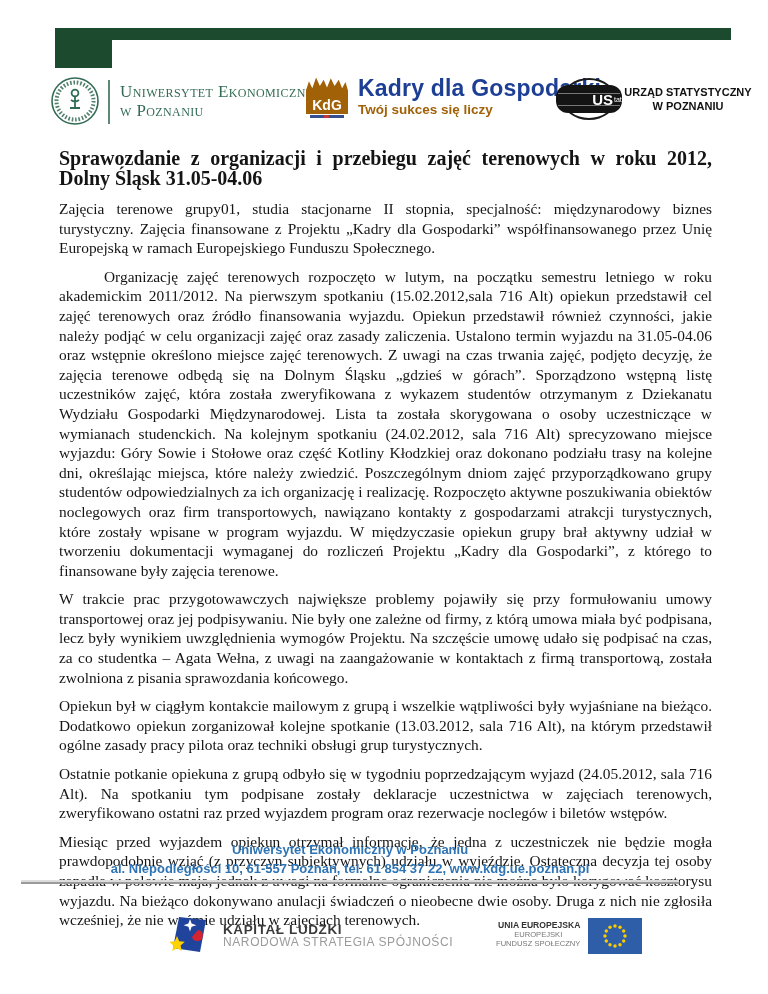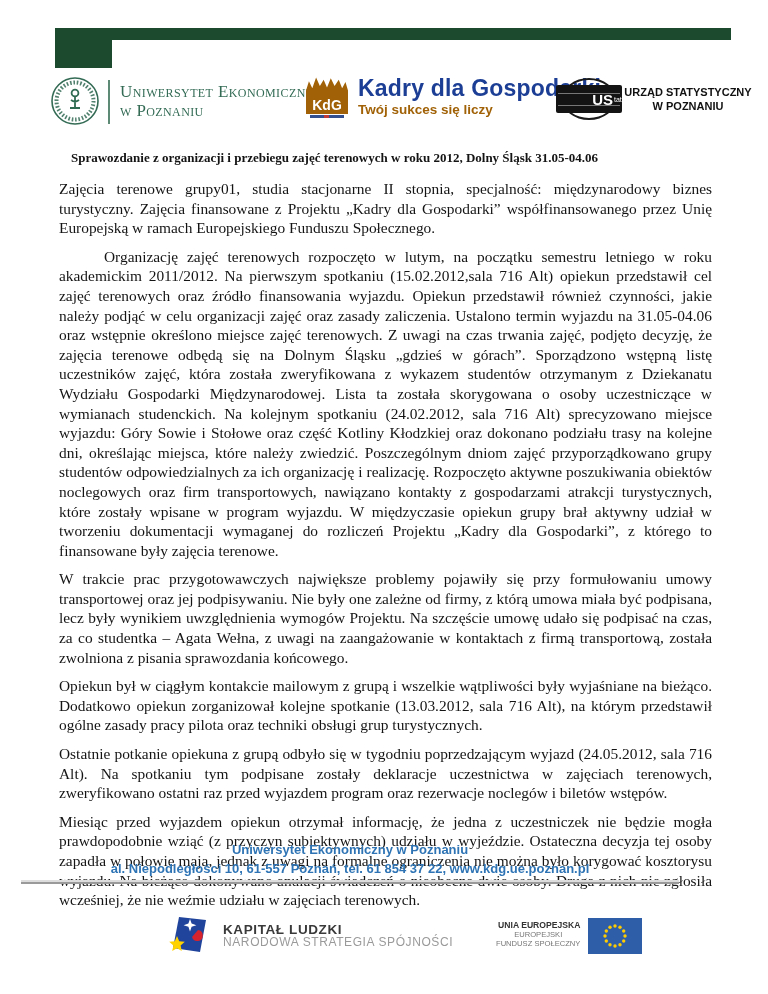--- a/index.html
+++ b/index.html
@@ -23,33 +23,33 @@
              display:flex;align-items:flex-end;justify-content:center;}
   .kdg-shape span{color:#ffffff;font-family:"Liberation Sans",sans-serif;font-weight:bold;
                   font-size:14px;line-height:17px;}
   .kdg-smallprint{margin:1px auto 0;width:34px;height:3px;
                   background:linear-gradient(90deg,#35508f 0 40%,#c03a3a 40% 55%,#35508f 55% 100%);}
   .kdg-text{position:absolute;left:310px;top:1px;font-family:"Liberation Sans",sans-serif;}
   .kdg-title{color:#1c3e94;font-weight:bold;font-size:23px;line-height:26px;letter-spacing:.2px;}
   .kdg-tagline{color:#a16207;font-weight:bold;font-size:13.5px;line-height:17px;}
   .ustat-icon{position:absolute;left:514px;top:4px;width:54px;height:42px;border:2px solid #1a1a1a;
               border-radius:50%;box-sizing:border-box;display:flex;align-items:center;justify-content:center;}
-  .ustat-box{position:relative;width:34px;height:28px;background:#141414;border-radius:2px;
+  .ustat-box{position:relative;width:34px;height:28px;background:#141414;border-radius:12px;
              display:flex;align-items:center;justify-content:center;padding-left:36px;}
   .ustat-box::before,.ustat-box::after{content:"";position:absolute;left:2px;right:2px;height:1px;background:#777;}
   .ustat-box::before{top:8px}.ustat-box::after{bottom:7px}
   .ustat-us{color:#fff;font-family:"Liberation Sans",sans-serif;font-weight:bold;font-size:15px;z-index:1;}
   .ustat-tat{color:#fff;font-family:"Liberation Sans",sans-serif;font-size:7px;z-index:1;margin-left:1px;}
   .ustat-name{position:absolute;left:576px;top:12px;width:128px;text-align:center;
               font-family:"Liberation Sans",sans-serif;font-weight:bold;font-size:11px;
               line-height:13.5px;color:#111;}
 
   
   .doc{position:absolute;left:59px;top:148px;width:653px;text-align:justify;}
-  .doc h1{font-size:13px;line-height:20px;margin:0 12px 11px;font-weight:bold;text-align:justify;}
+  .doc h1{font-size:20px;line-height:20px;margin:0 0 11px;font-weight:bold;text-align:justify;}
   .doc p{font-size:15.4px;line-height:19.6px;margin:0 0 9px;}
   .doc p.indent{text-indent:45px;}
 
   
   .footer{position:absolute;left:0;top:840px;width:700px;font-family:"Liberation Sans",sans-serif;}
   .f-org,.f-addr{text-align:center;color:#2e74b5;font-weight:bold;font-size:13px;line-height:19px;}
   .f-rule{margin:4px auto 0;width:658px;border-top:2px solid #9a9a9a;box-shadow:0 -2px 0 #dddddd;}
   .f-note{margin-top:3px;text-align:center;color:#1a1a1a;font-weight:bold;font-size:11.6px;}
 
   .logos-bottom{position:absolute;left:0;top:912px;width:768px;height:60px;}

